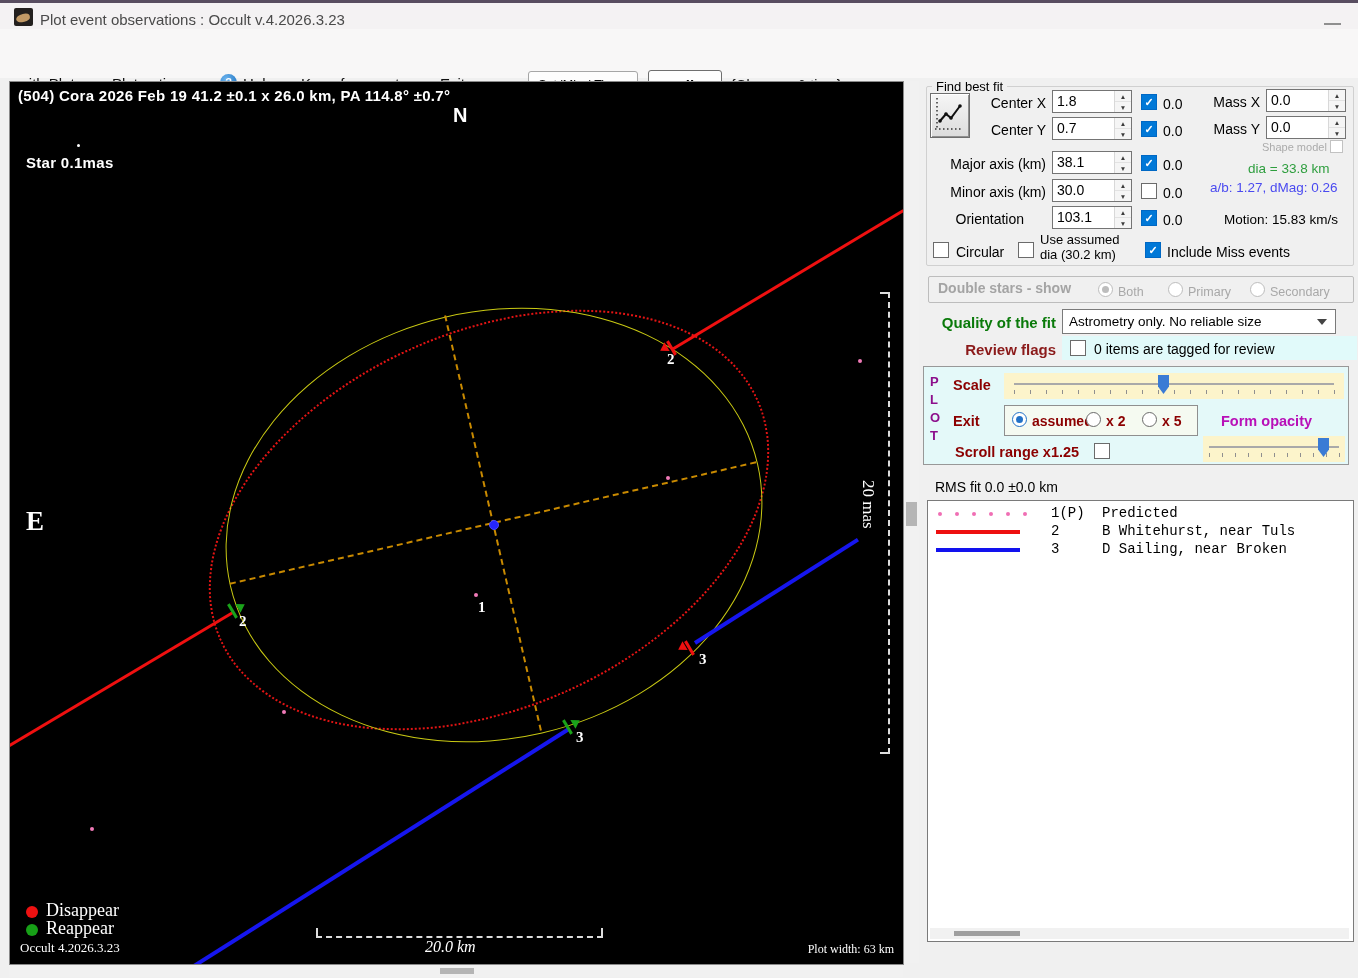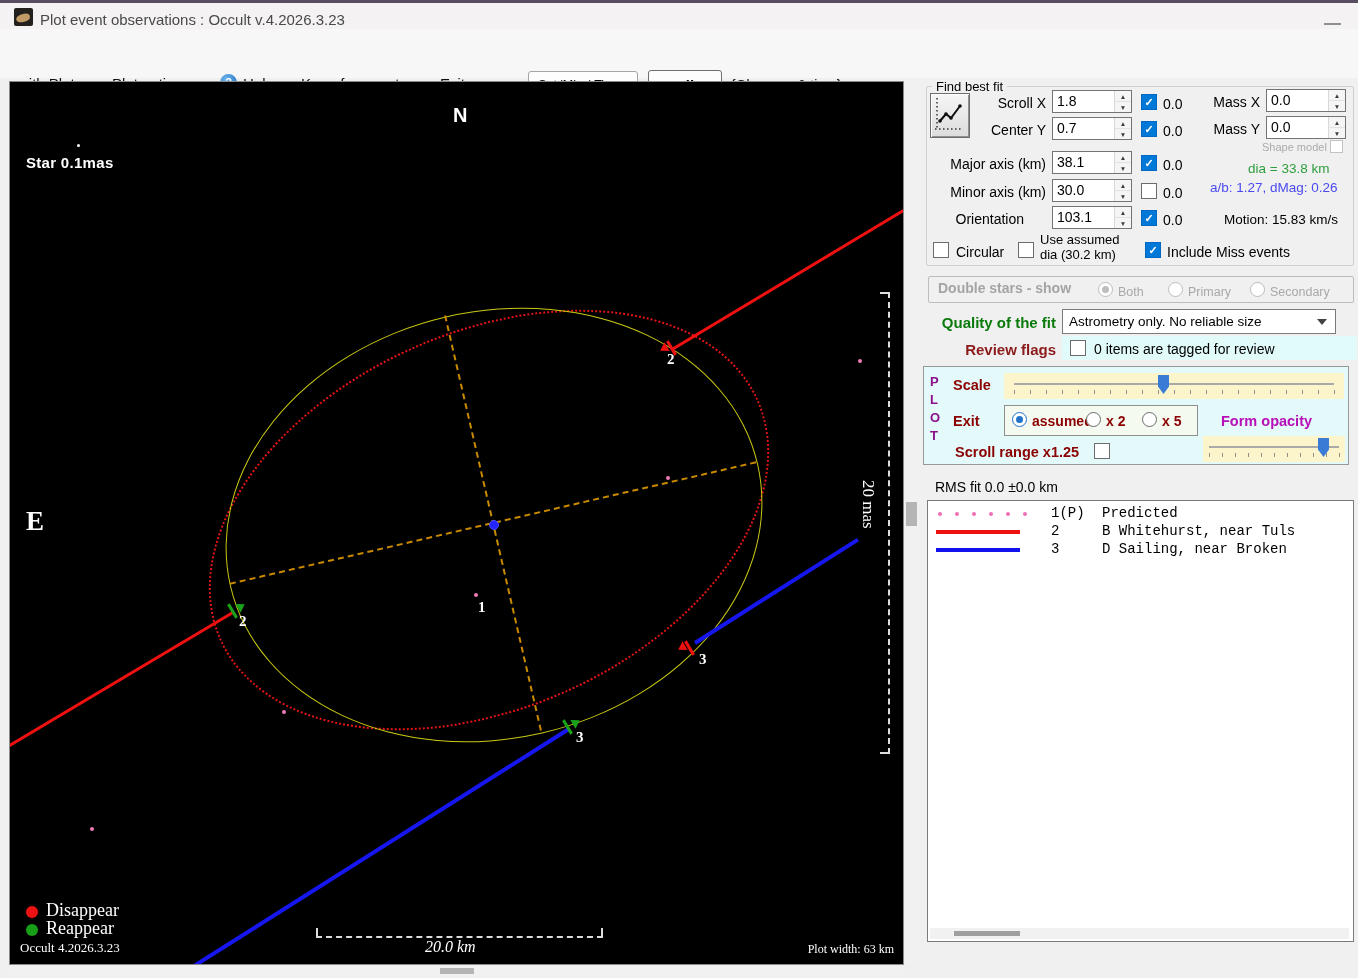--- a/index.html
+++ b/index.html
@@ -103,20 +103,21 @@
   <div class="abs" id="helpicon">?</div>
   <span class="menuitem" style="left:243px">Help</span>
   <span class="menuitem" style="left:301px">Keep form on top</span>
   <span class="menuitem" style="left:440px">Exit</span>
   <button class="topbtn" style="left:528px;top:42px;width:110px;height:27px">Set 'Miss' Times</button>
   <button class="topbtn" id="editorbtn" style="left:648px;top:41px;width:74px;height:30px">→Editor</button>
   <span class="menuitem" style="left:731px;top:48px;font-size:14px">{Observer &amp; time}</span>
 </div>
 
 <div class="abs" id="plot">
+  <span class="ph" style="left:8px;top:5px">(504) Cora  2026 Feb 19   41.2 ±0.1 x 26.0 km,  PA 114.8° ±0.7°</span>
   <span class="ph" style="left:443px;top:22px;font-size:20px">N</span>
   <span class="pserif" style="left:16px;top:424px;font-weight:bold;font-size:27px">E</span>
   <div class="stardot"></div>
   <span class="ph" style="left:16px;top:72px">Star 0.1mas</span>
 
   <div class="ellipse-pred"></div>
   <div class="ellipse-fit"></div>
   <div class="axis-major"></div>
   <div class="axis-minor"></div>
   <div class="centerdot"></div>
@@ -182,21 +183,21 @@
     <line x1="6" y1="4" x2="6" y2="34" stroke="#333" stroke-width="1.5" stroke-dasharray="1.5,2.5"></line>
     <line x1="4" y1="35" x2="32" y2="35" stroke="#333" stroke-width="1.5" stroke-dasharray="1.5,2.5"></line>
     <polyline points="9,27 15,20 20,24 29,12" fill="none" stroke="#111" stroke-width="2"></polyline>
     <circle cx="9" cy="27" r="1.8" fill="#111"></circle>
       <circle cx="15" cy="20" r="1.8" fill="#111"></circle>
     <circle cx="20" cy="24" r="1.8" fill="#111"></circle>
       <circle cx="29" cy="12" r="1.8" fill="#111"></circle>
   </svg>
 </div>
 
-<span class="lbl rt" style="left:946px;top:95px;width:100px">Scroll X</span>
+<span class="lbl rt" style="left:946px;top:95px;width:100px">Center X</span>
 <div class="spin" style="left:1052px;top:90px;width:80px">
   <span class="sv">1.8</span>
   <span class="sb">
       <i>▲</i>
       <i>▼</i>
     </span>
 </div>
 <div class="cb on" style="left:1141px;top:94px"></div>
 <span class="lbl" style="left:1163px;top:96px">0.0</span>
 <span class="lbl rt" style="left:1186px;top:94px;width:74px">Mass X</span>

